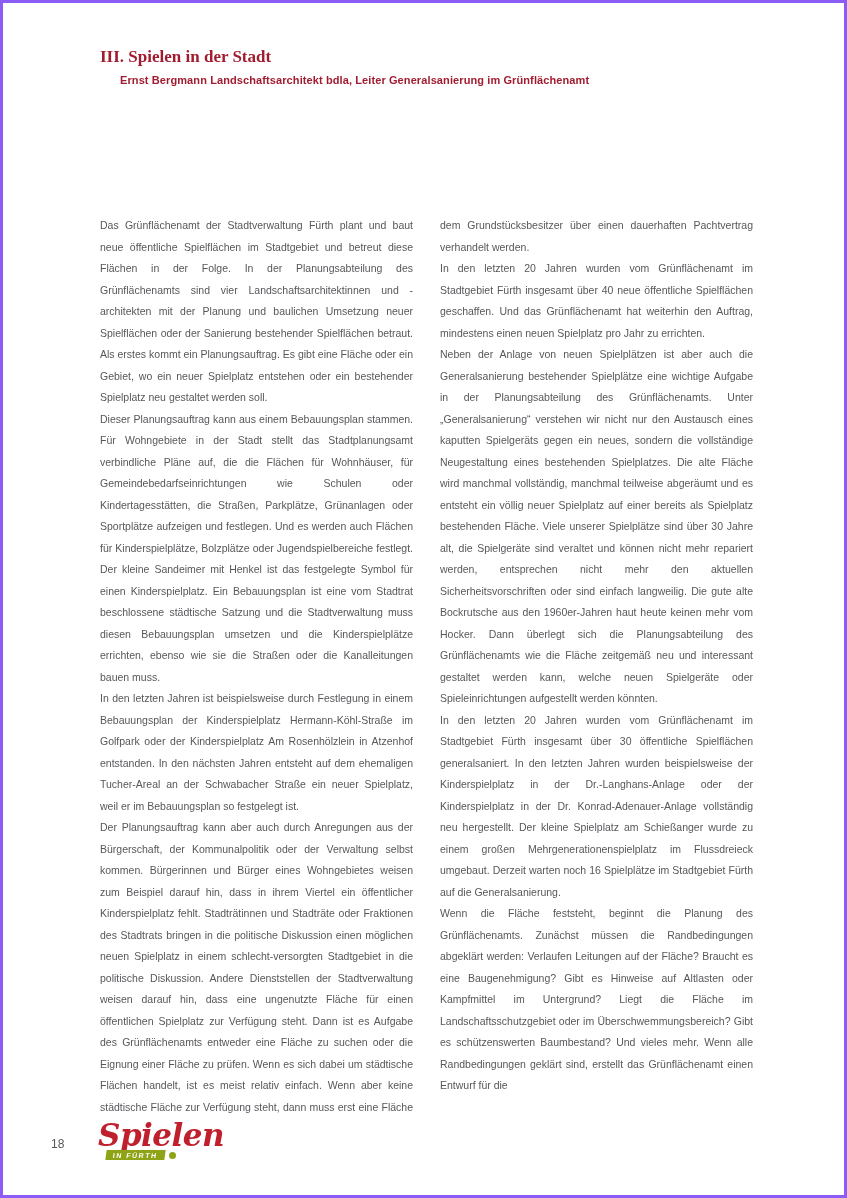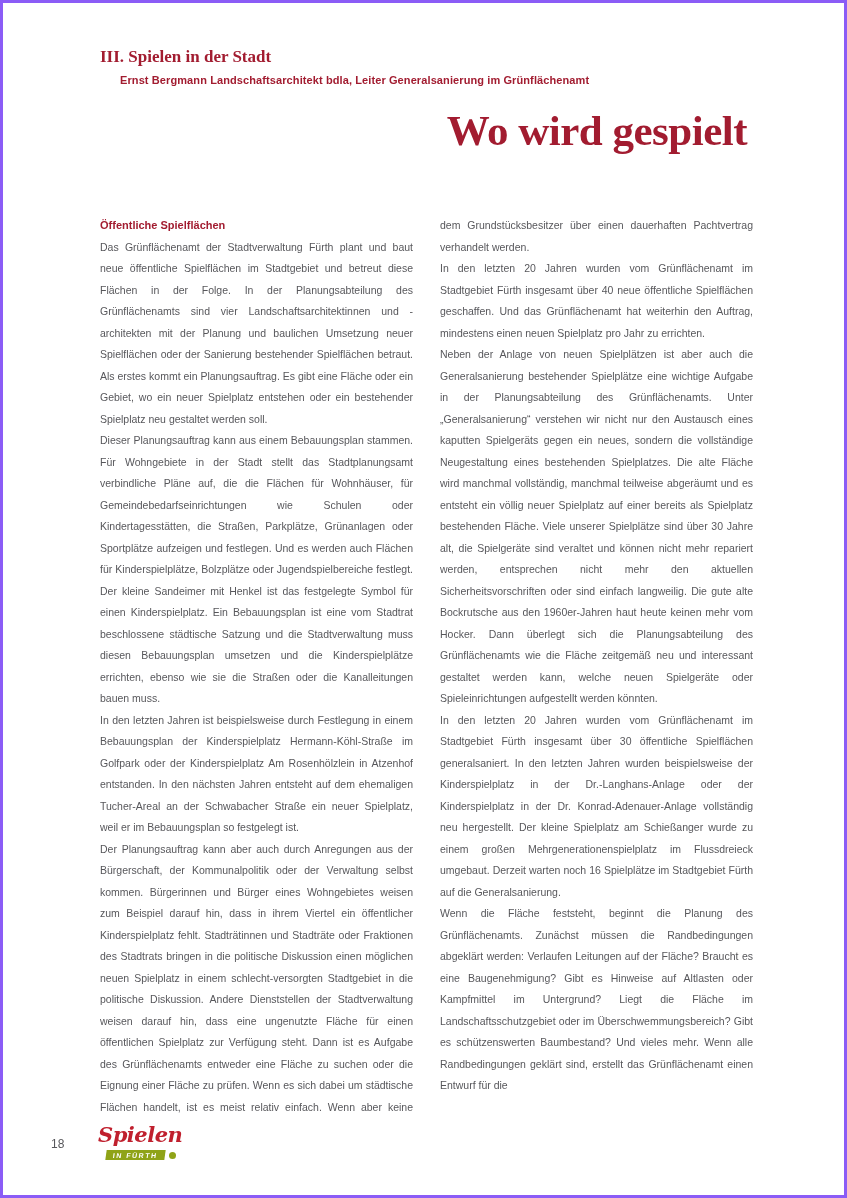--- a/index.html
+++ b/index.html
@@ -64,21 +64,21 @@
     position:absolute; left:48px; top:1134px;
     font-size:12px; color:#57575b;
   }
   .logo {
     position:absolute; left:95px; top:1118px;
     width:120px; height:50px;
   }
   .logo-script {
     font-family:"DejaVu Serif", serif;
     font-style:italic; font-weight:bold;
-    font-size:21px; line-height:28px;
+    font-size:31px; line-height:28px;
     color:#c0202e;
     letter-spacing:-0.5px;
   }
   .logo-banner-row {
     display:flex; align-items:center; gap:4px;
     margin-top:1px; margin-left:8px;
   }
   .logo-banner {
     display:inline-block;
     background:#8fa317;
@@ -96,25 +96,23 @@
     background:#8fa317;
   }
 </style>
 </head>
 <body>
 
 <div class="page">
 
   <div class="kicker">III. Spielen in der Stadt</div>
   <div class="byline">Ernst Bergmann Landschaftsarchitekt bdla, Leiter Generalsanierung im Grünflächenamt</div>
-  <h1 class="big-title">Wo wird gespielt</h1>
 
   <main class="columns">
     <div class="col">
-      <h2 class="subhead">Öffentliche Spielflächen</h2>
       <p>Das Grünflächenamt der Stadtverwaltung Fürth plant und baut neue öffentliche Spielflächen im Stadtgebiet und betreut diese Flächen in der Folge. In der Planungsabteilung des Grünflächenamts sind vier Landschaftsarchitektinnen und -architekten mit der Planung und baulichen Umsetzung neuer Spielflächen oder der Sanierung bestehender Spielflächen betraut. Als erstes kommt ein Planungsauftrag. Es gibt eine Fläche oder ein Gebiet, wo ein neuer Spielplatz entstehen oder ein bestehender Spielplatz neu gestaltet werden soll.</p>
       <p>Dieser Planungsauftrag kann aus einem Bebauungsplan stammen. Für Wohngebiete in der Stadt stellt das Stadtplanungsamt verbindliche Pläne auf, die die Flächen für Wohnhäuser, für Gemeindebedarfseinrichtungen wie Schulen oder Kindertagesstätten, die Straßen, Parkplätze, Grünanlagen oder Sportplätze aufzeigen und festlegen. Und es werden auch Flächen für Kinderspielplätze, Bolzplätze oder Jugendspielbereiche festlegt. Der kleine Sandeimer mit Henkel ist das festgelegte Symbol für einen Kinderspielplatz. Ein Bebauungsplan ist eine vom Stadtrat beschlossene städtische Satzung und die Stadtverwaltung muss diesen Bebauungsplan umsetzen und die Kinderspielplätze errichten, ebenso wie sie die Straßen oder die Kanalleitungen bauen muss.</p>
       <p>In den letzten Jahren ist beispielsweise durch Festlegung in einem Bebauungsplan der Kinderspielplatz Hermann-Köhl-Straße im Golfpark oder der Kinderspielplatz Am Rosenhölzlein in Atzenhof entstanden. In den nächsten Jahren entsteht auf dem ehemaligen Tucher-Areal an der Schwabacher Straße ein neuer Spielplatz, weil er im Bebauungsplan so festgelegt ist.</p>
       <p>Der Planungsauftrag kann aber auch durch Anregungen aus der Bürgerschaft, der Kommunalpolitik oder der Verwaltung selbst kommen. Bürgerinnen und Bürger eines Wohngebietes weisen zum Beispiel darauf hin, dass in ihrem Viertel ein öffentlicher Kinderspielplatz fehlt. Stadträtinnen und Stadträte oder Fraktionen des Stadtrats bringen in die politische Diskussion einen möglichen neuen Spielplatz in einem schlecht-versorgten Stadtgebiet in die politische Diskussion. Andere Dienststellen der Stadtverwaltung weisen darauf hin, dass eine ungenutzte Fläche für einen öffentlichen Spielplatz zur Verfügung steht. Dann ist es Aufgabe des Grünflächenamts entweder eine Fläche zu suchen oder die Eignung einer Fläche zu prüfen. Wenn es sich dabei um städtische Flächen handelt, ist es meist relativ einfach. Wenn aber keine städtische Fläche zur Verfügung steht, dann muss erst eine Fläche angekauft werden oder mit</p>
     </div>
     <div class="col">
       <p>dem Grundstücksbesitzer über einen dauerhaften Pachtvertrag verhandelt werden.</p>
       <p>In den letzten 20 Jahren wurden vom Grünflächenamt im Stadtgebiet Fürth insgesamt über 40 neue öffentliche Spielflächen geschaffen. Und das Grünflächenamt hat weiterhin den Auftrag, mindestens einen neuen Spielplatz pro Jahr zu errichten.</p>
       <p>Neben der Anlage von neuen Spielplätzen ist aber auch die Generalsanierung bestehender Spielplätze eine wichtige Aufgabe in der Planungsabteilung des Grünflächenamts. Unter „Generalsanierung“ verstehen wir nicht nur den Austausch eines kaputten Spielgeräts gegen ein neues, sondern die vollständige Neugestaltung eines bestehenden Spielplatzes. Die alte Fläche wird manchmal vollständig, manchmal teilweise abgeräumt und es entsteht ein völlig neuer Spielplatz auf einer bereits als Spielplatz bestehenden Fläche. Viele unserer Spielplätze sind über 30 Jahre alt, die Spielgeräte sind veraltet und können nicht mehr repariert werden, entsprechen nicht mehr den aktuellen Sicherheitsvorschriften oder sind einfach langweilig. Die gute alte Bockrutsche aus den 1960er-Jahren haut heute keinen mehr vom Hocker. Dann überlegt sich die Planungsabteilung des Grünflächenamts wie die Fläche zeitgemäß neu und interessant gestaltet werden kann, welche neuen Spielgeräte oder Spieleinrichtungen aufgestellt werden könnten.</p>
       <p>In den letzten 20 Jahren wurden vom Grünflächenamt im Stadtgebiet Fürth insgesamt über 30 öffentliche Spielflächen generalsaniert. In den letzten Jahren wurden beispielsweise der Kinderspielplatz in der Dr.-Langhans-Anlage oder der Kinderspielplatz in der Dr. Konrad-Adenauer-Anlage vollständig neu hergestellt. Der kleine Spielplatz am Schießanger wurde zu einem großen Mehrgenerationenspielplatz im Flussdreieck umgebaut. Derzeit warten noch 16 Spielplätze im Stadtgebiet Fürth auf die Generalsanierung.</p>

